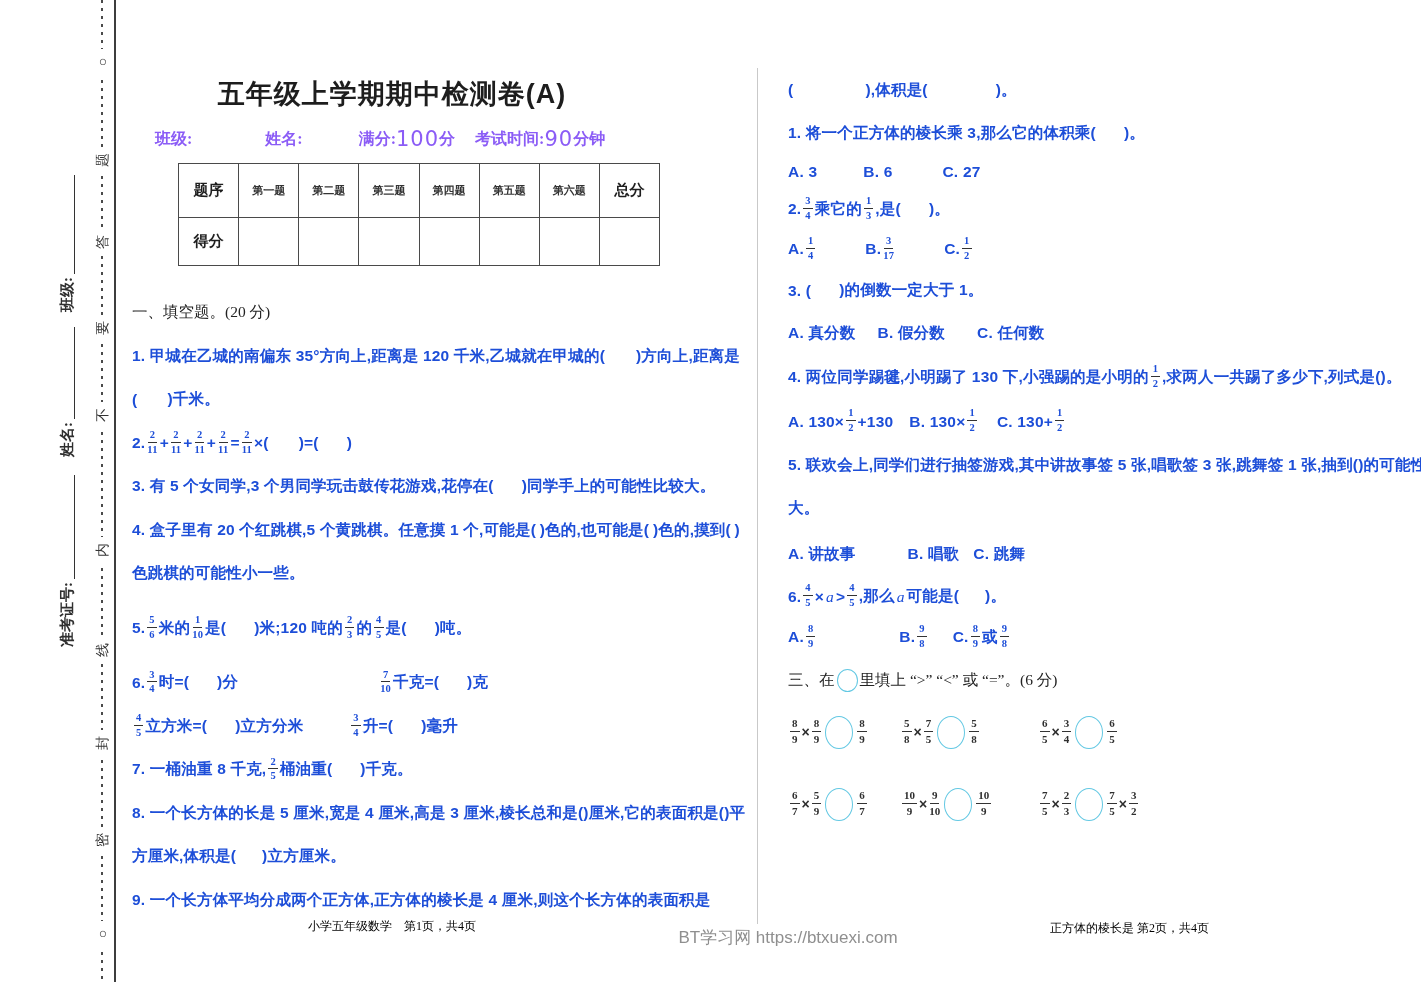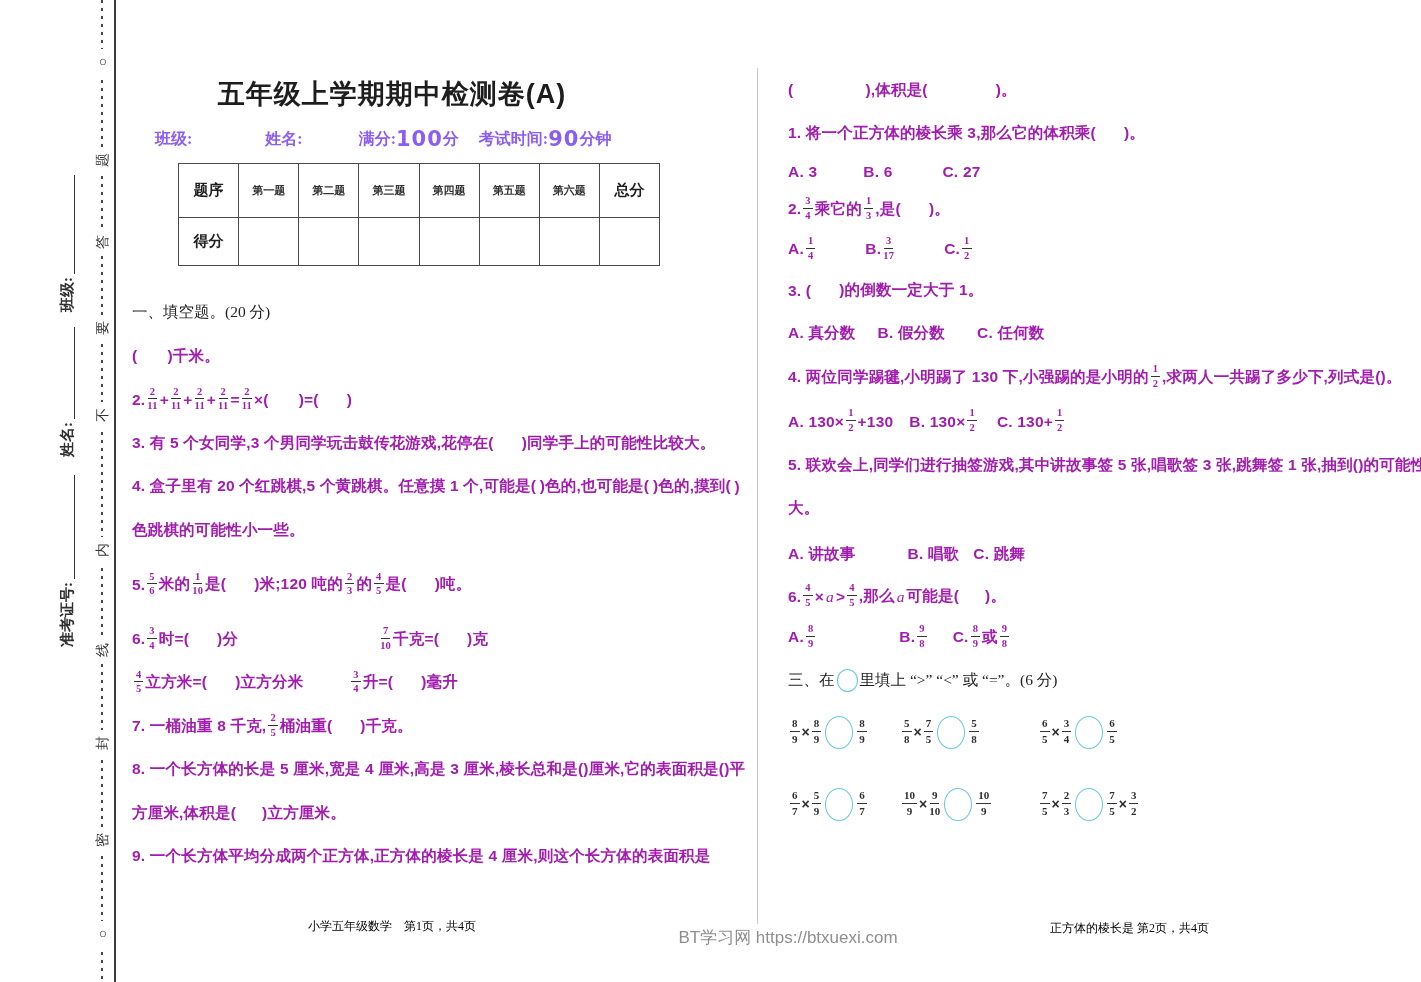--- a/index.html
+++ b/index.html
@@ -22,33 +22,33 @@
   .f1 { left:56px; top:312px; width:137px; }
   .f2 { left:56px; top:457px; width:130px; }
   .f3 { left:56px; top:647px; width:172px; }
   
   .divider { position:absolute; left:757px; top:68px; width:1px; height:856px; background:#c9c9c9; }
   .p1title { position:absolute; left:132px; top:76px; width:520px; text-align:center;
     font-size:27px; font-weight:bold; letter-spacing:1px; color:#1d1d1d; }
   .hdr { position:absolute; left:132px; top:122px; height:34px; display:flex; align-items:center;
     font-family:"Liberation Serif","DejaVu Serif",serif; font-weight:bold; font-size:16px;
     white-space:nowrap; color:#8b5cf6; }
-  .bignum { font-size:21px; font-weight:700; font-family:"DejaVu Sans",sans-serif; letter-spacing:1px; }
+  .bignum { font-size:21px; font-weight:400; font-family:"DejaVu Sans",sans-serif; letter-spacing:1px; }
   .score-table { position:absolute; left:178px; top:163px; width:482px; border-collapse:collapse; table-layout:fixed; }
   .score-table td { border:1.2px solid #4a4a4a; text-align:center; vertical-align:middle; padding:0; }
   .score-table tr:first-child td { height:54px;margin-left:20px; }
   .score-table tr:last-child td { height:48px; }
   .score-table td.head { font-weight:bold; font-size:15px; color:#1e1e1e; }
   .score-table td.small { font-size:11px; font-family:"Liberation Serif","DejaVu Serif",serif; font-weight:600; color:#333; }
   
   .page { position:absolute; }
   .p1 { left:132px; top:291px; width:608px; }
   .p2 { left:788px; top:68px; width:612px; }
   .line { height:43.5px; display:flex; align-items:center; font-size:15.5px; font-weight:600;
-    white-space:nowrap; color:#a21caf; letter-spacing:0.2px; }
+    white-space:nowrap; color:#1d4ed8; letter-spacing:0.2px; }
   .p2 .line { height:43px; }
   .section { font-weight:400; font-family:"Liberation Serif","DejaVu Serif",serif; letter-spacing:0; color:#222; }
   .gap11 { margin-top:11px; }
   .sp { display:inline-block; height:1px; }
   .frac { display:inline-flex; flex-direction:column; align-items:center; vertical-align:middle;
     font-size:10.5px; line-height:1.1; font-family:"Liberation Serif","DejaVu Serif",serif;
     font-weight:600; margin:0 2px; position:relative; top:-1px; }
   .frac .fn { border-bottom:1px solid #333; padding:0 2px 1px; }
   .frac .fd { padding-top:1px; }
   .var { font-style:italic; font-family:"Liberation Serif","DejaVu Serif",serif; font-weight:400; margin:0 2px; }
@@ -122,20 +122,21 @@
       <td></td>
       <td></td>
       <td></td>
       <td></td>
     </tr>
   </tbody>
     </table>
 
   <div class="page p1">
     <div class="line section">一、填空题。(20 分)</div>
+    <div class="line">1. 甲城在乙城的南偏东 35°方向上,距离是 120 千米,乙城就在甲城的(<span class="sp" style="width: 65px;"></span>)方向上,距离是</div>
     <div class="line">(<span class="sp" style="width: 30px;"></span>)千米。</div>
     <div class="line">2. <span class="frac">
           <span class="fn">2</span>
           <span class="fd">11</span>
         </span>+<span class="frac">
           <span class="fn">2</span>
           <span class="fd">11</span>
         </span>+<span class="frac">
           <span class="fn">2</span>
           <span class="fd">11</span>

